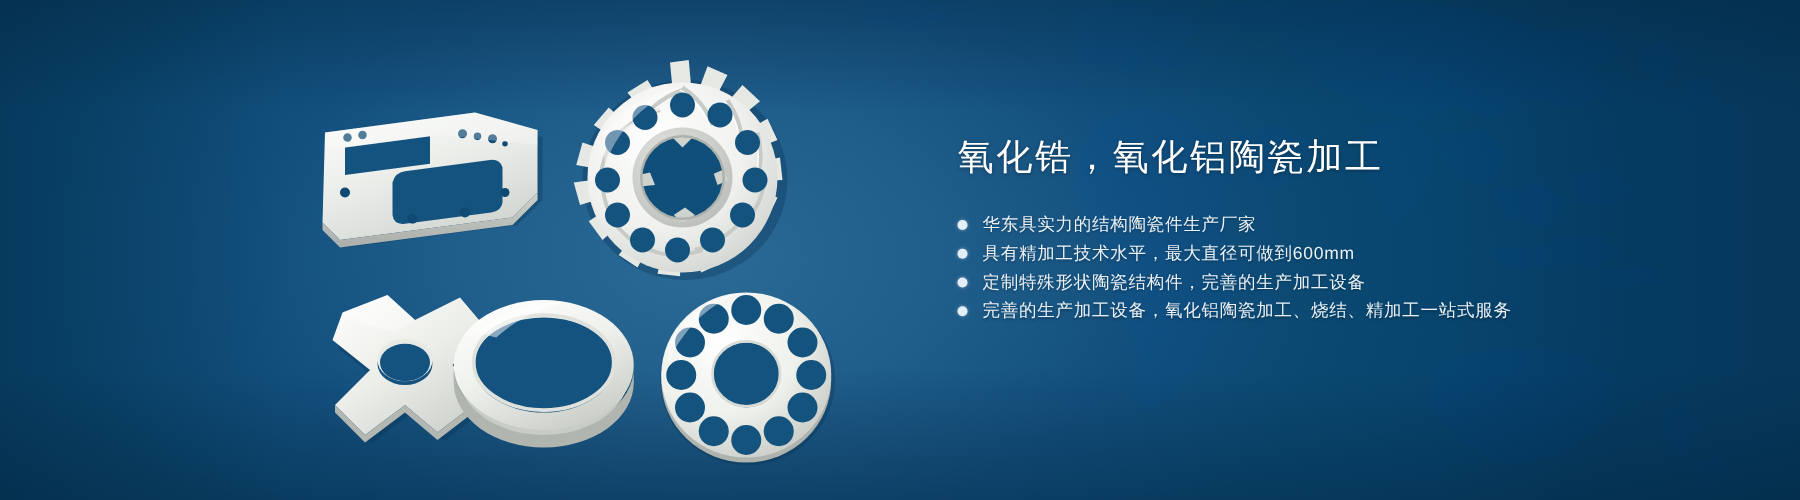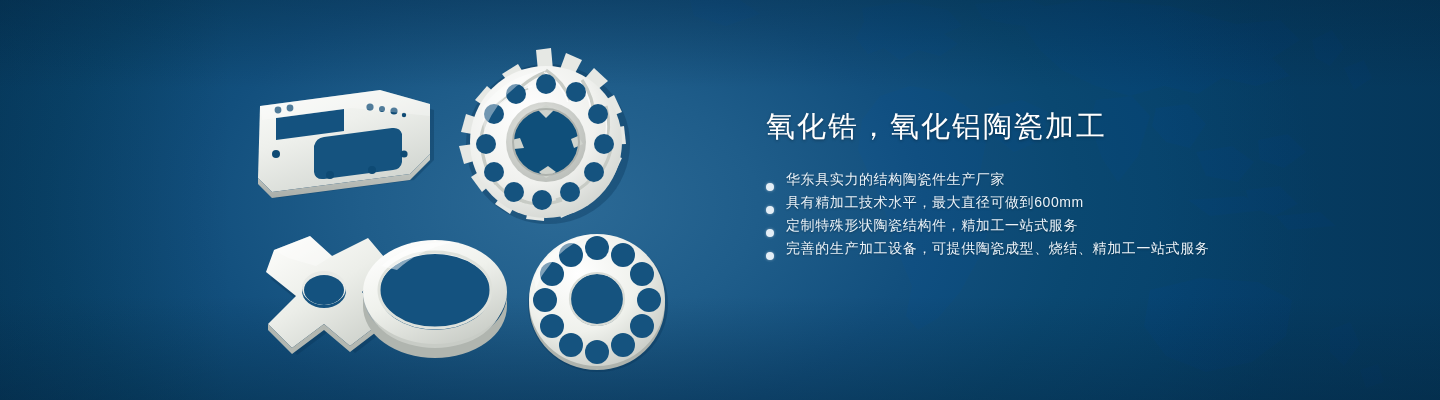--- a/index.html
+++ b/index.html
@@ -55,21 +55,21 @@
     font-weight:400;
     white-space:nowrap;
     text-shadow:0 1px 3px rgba(0,0,0,0.35);
   }
   .bullets {
     margin-top:22px;
     list-style:none;
   }
   .bullet {
     display:flex;
-    align-items:flex-end;
+    align-items:center;
     height:23px;
     margin-bottom:0px;
   }
   .dot {
     width:8px; height:8px;
     border-radius:50%;
     background:#e4eef6;
     flex:0 0 auto;
     margin-right:12px;
     box-shadow:0 0 3px rgba(255,255,255,0.45);
@@ -334,22 +334,22 @@
       <li class="bullet">
         <span class="dot"></span>
         <span class="bullet-text">华东具实力的结构陶瓷件生产厂家</span>
       </li>
       <li class="bullet">
         <span class="dot"></span>
         <span class="bullet-text">具有精加工技术水平，最大直径可做到600mm</span>
       </li>
       <li class="bullet">
         <span class="dot"></span>
-        <span class="bullet-text">定制特殊形状陶瓷结构件，精加工一站式服务</span>
+        <span class="bullet-text">定制特殊形状陶瓷结构件，完善的生产加工设备</span>
       </li>
       <li class="bullet">
         <span class="dot"></span>
-        <span class="bullet-text">完善的生产加工设备，可提供陶瓷成型、烧结、精加工一站式服务</span>
+        <span class="bullet-text">完善的生产加工设备，氧化铝陶瓷加工、烧结、精加工一站式服务</span>
       </li>
     </ul>
   </div>
 
 </div>
 
 </body></html>

